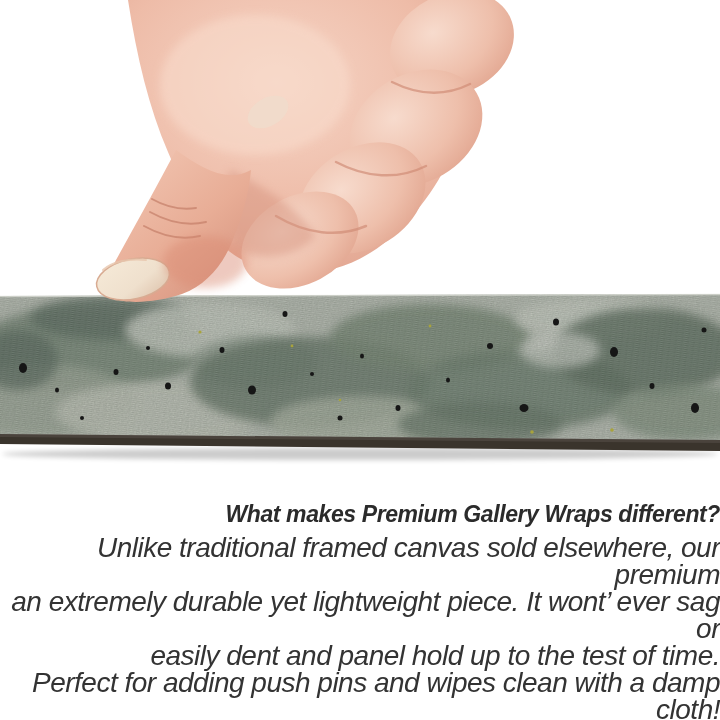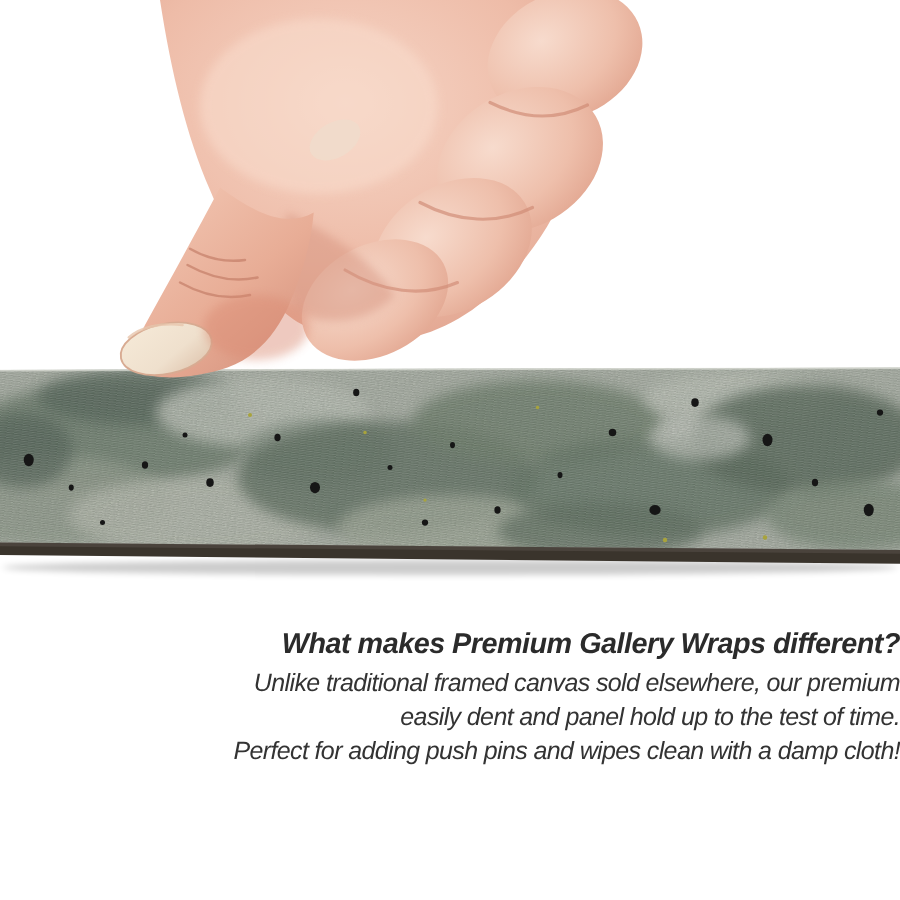--- a/index.html
+++ b/index.html
@@ -12,21 +12,21 @@
   #canvas-svg{top:290px;z-index:2;}
   .info{
     position:absolute;left:0;top:500px;width:720px;z-index:1;
     text-align:right;font-style:italic;color:#2f2f2f;
   }
   .info-heading{
     font-size:23px;font-weight:bold;letter-spacing:-0.4px;
     margin:0 0 6px 0;line-height:28px;color:#2b2b2b;
   }
   .info-line{
-    font-size:20px;font-weight:normal;letter-spacing:-0.5px;
+    font-size:28px;font-weight:normal;letter-spacing:-0.5px;
     line-height:27px;color:#333333;
   }
 </style>
 </head>
 <body>
 
 <div class="stage">
 
   <svg id="canvas-svg" class="layer" width="720" height="180" viewBox="0 0 720 180">
     <defs>
@@ -191,17 +191,18 @@
       <ellipse cx="133" cy="279" rx="37" ry="20" fill="url(#gNail)" stroke="#d8ab92" stroke-width="1.5" transform="rotate(-12 133 279)"></ellipse>
       <path d="M 103,270 C 112,262 128,258 146,260" fill="none" stroke="#e7c5ac" stroke-width="2" opacity="0.8" stroke-linecap="round"></path>
 
       <ellipse cx="205" cy="262" rx="42" ry="26" fill="#da8a72" opacity="0.45" filter="url(#hsoft)"></ellipse>
     </g>
   </svg>
 
   <div class="info">
     <h2 class="info-heading">What makes Premium Gallery Wraps different?</h2>
     <div class="info-line">Unlike traditional framed canvas sold elsewhere, our premium</div>
+    <div class="info-line">an extremely durable yet lightweight piece. It wont’ ever sag or</div>
     <div class="info-line">easily dent and panel hold up to the test of time.</div>
     <div class="info-line">Perfect for adding push pins and wipes clean with a damp cloth!</div>
   </div>
 
 </div>
 
 </body></html>

